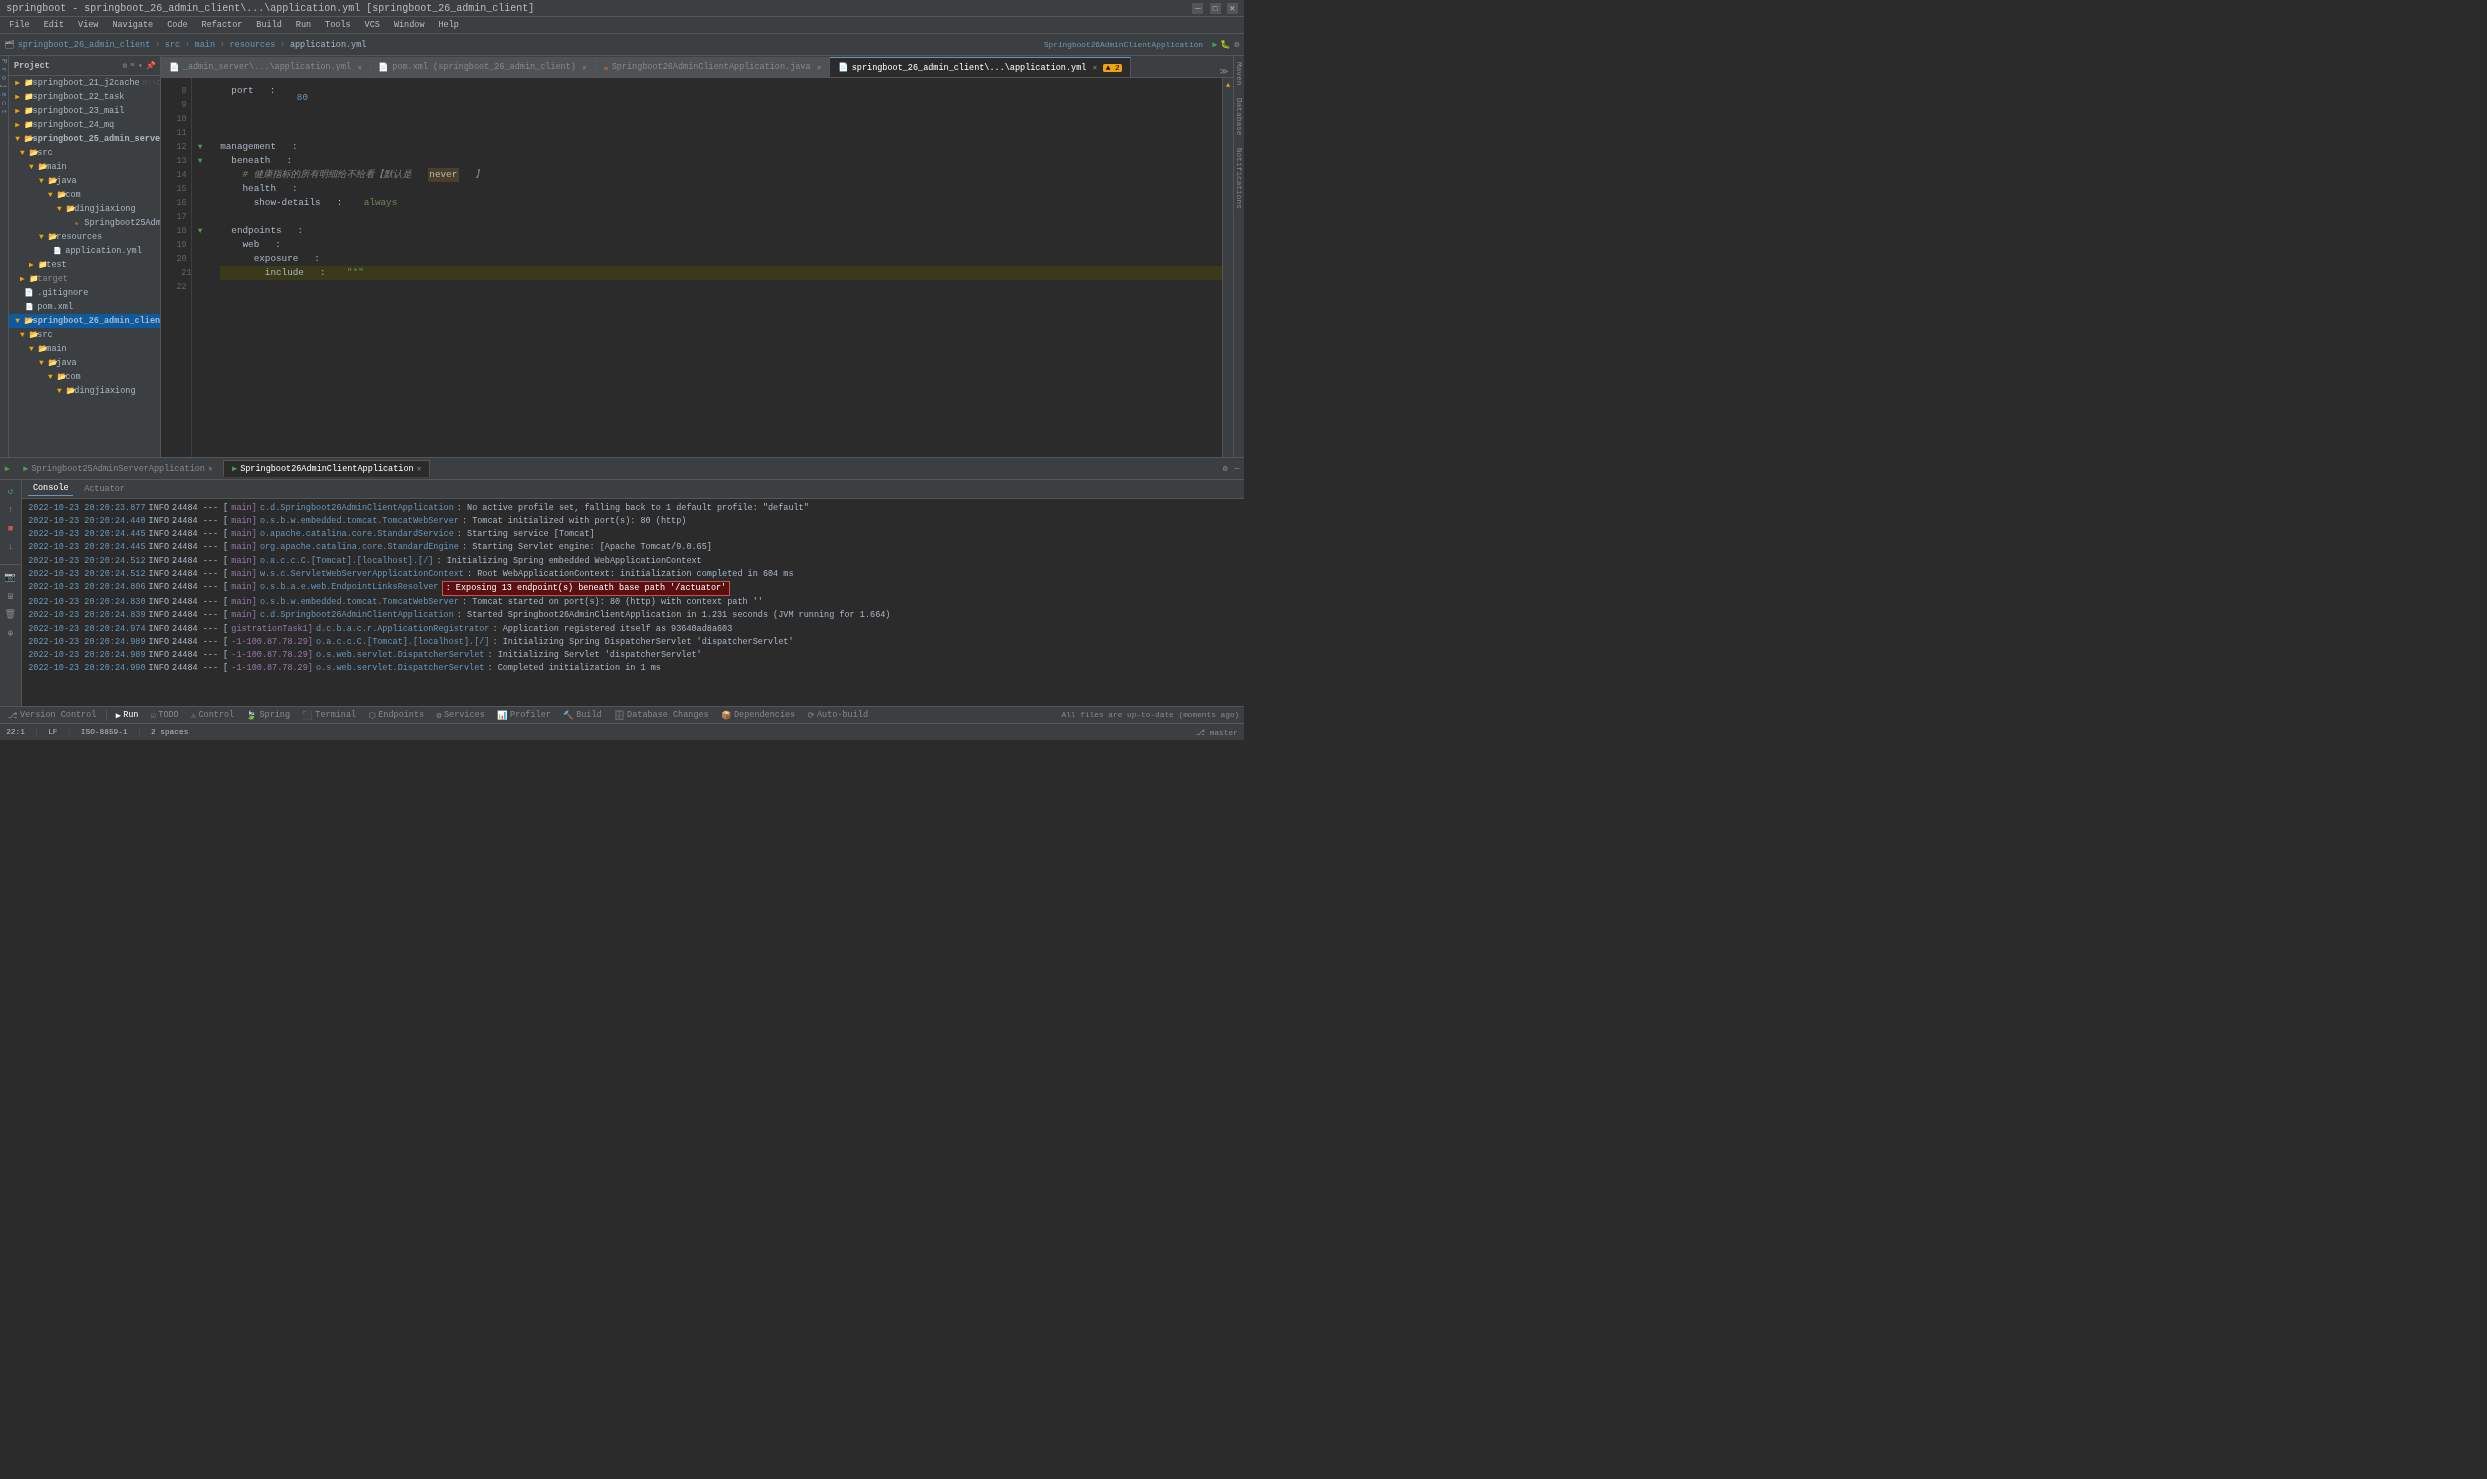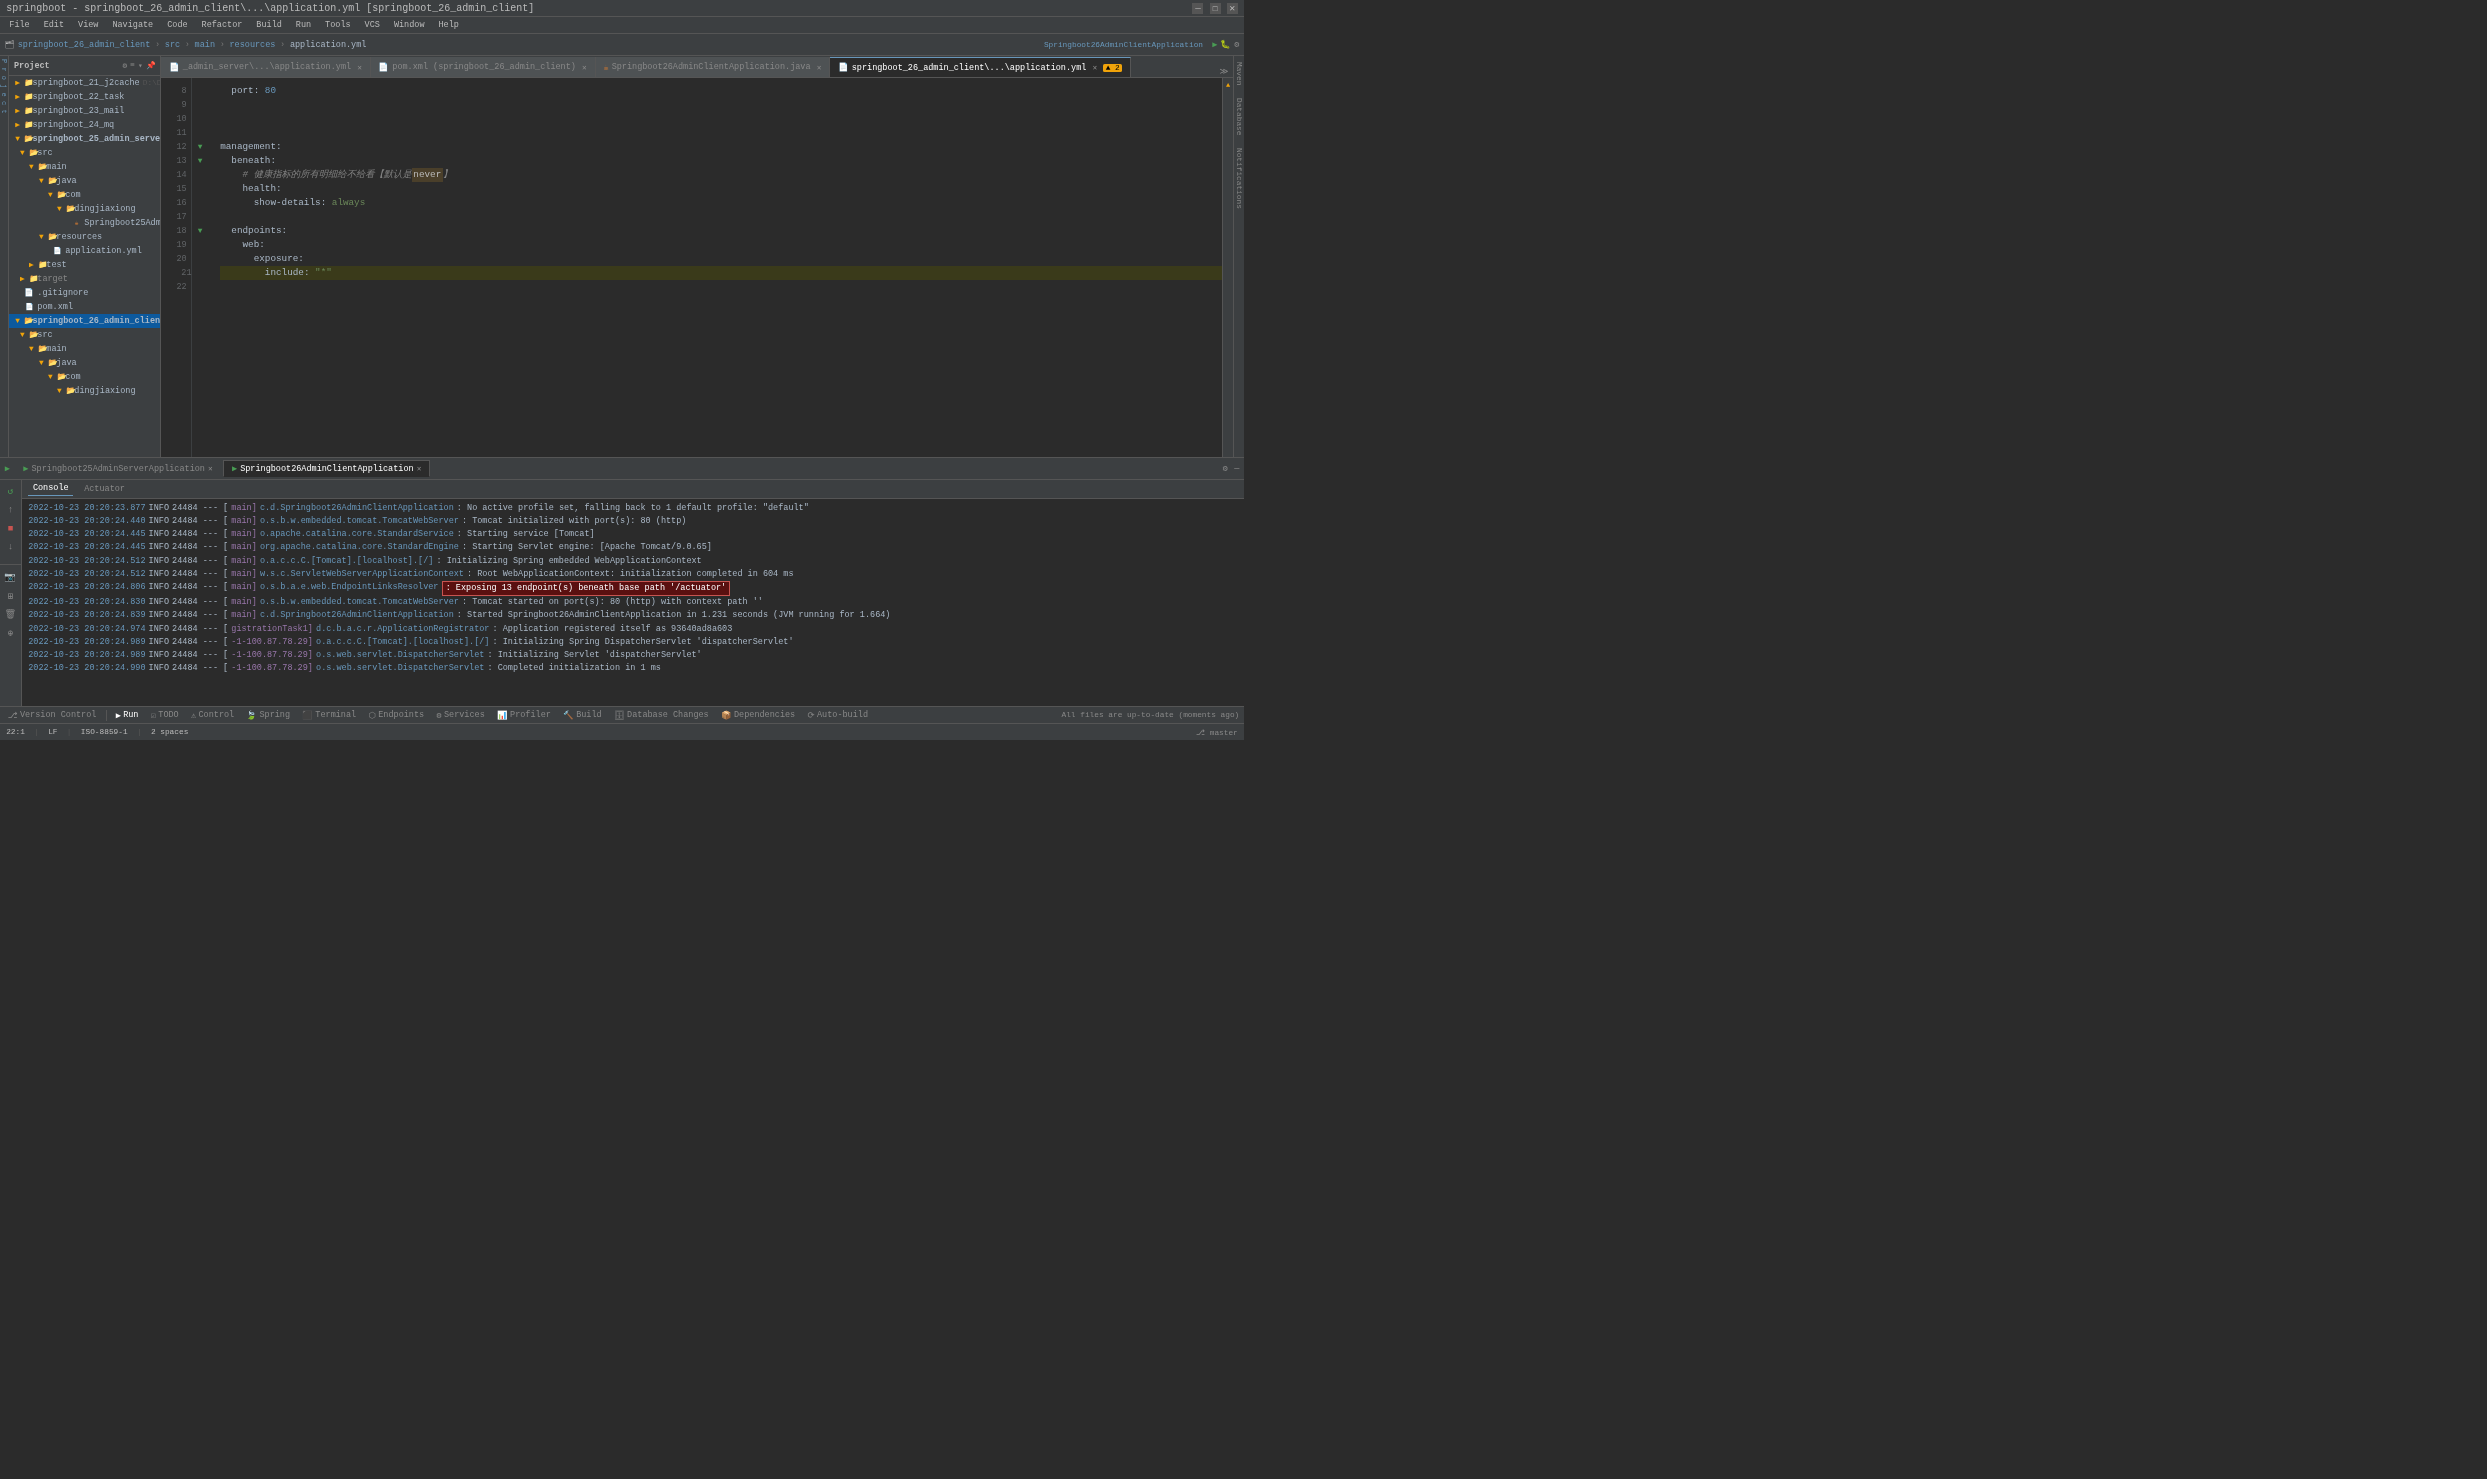--- a/index.html
+++ b/index.html
@@ -143,21 +143,21 @@
     }
     #code-area {
       flex: 1;
       padding: 6.2px 0 6.2px 12.4px;
       overflow: auto;
       line-height: 14px;
       font-size: 9.3px;
       color: #a9b7c6;
       position: relative;
     }
-    .code-line { height: 14px; display: flex; align-items: flex-end; white-space: pre; }
+    .code-line { height: 14px; display: flex; align-items: flex-start; white-space: pre; gap: 16px; }
     .code-line.highlighted { background: #3a3a1a; }
     .str { color: #6a8759; }
     .comment { color: #808080; font-style: italic; }
     .key { color: #a9b7c6; }
     .val { color: #6a8759; }
     .num { color: #6897bb; margin-top: 7px; }
     .ann { color: #bbb; background: #4a3f2a; padding: 0 1.6px; }
 
     
     #right-panel {

